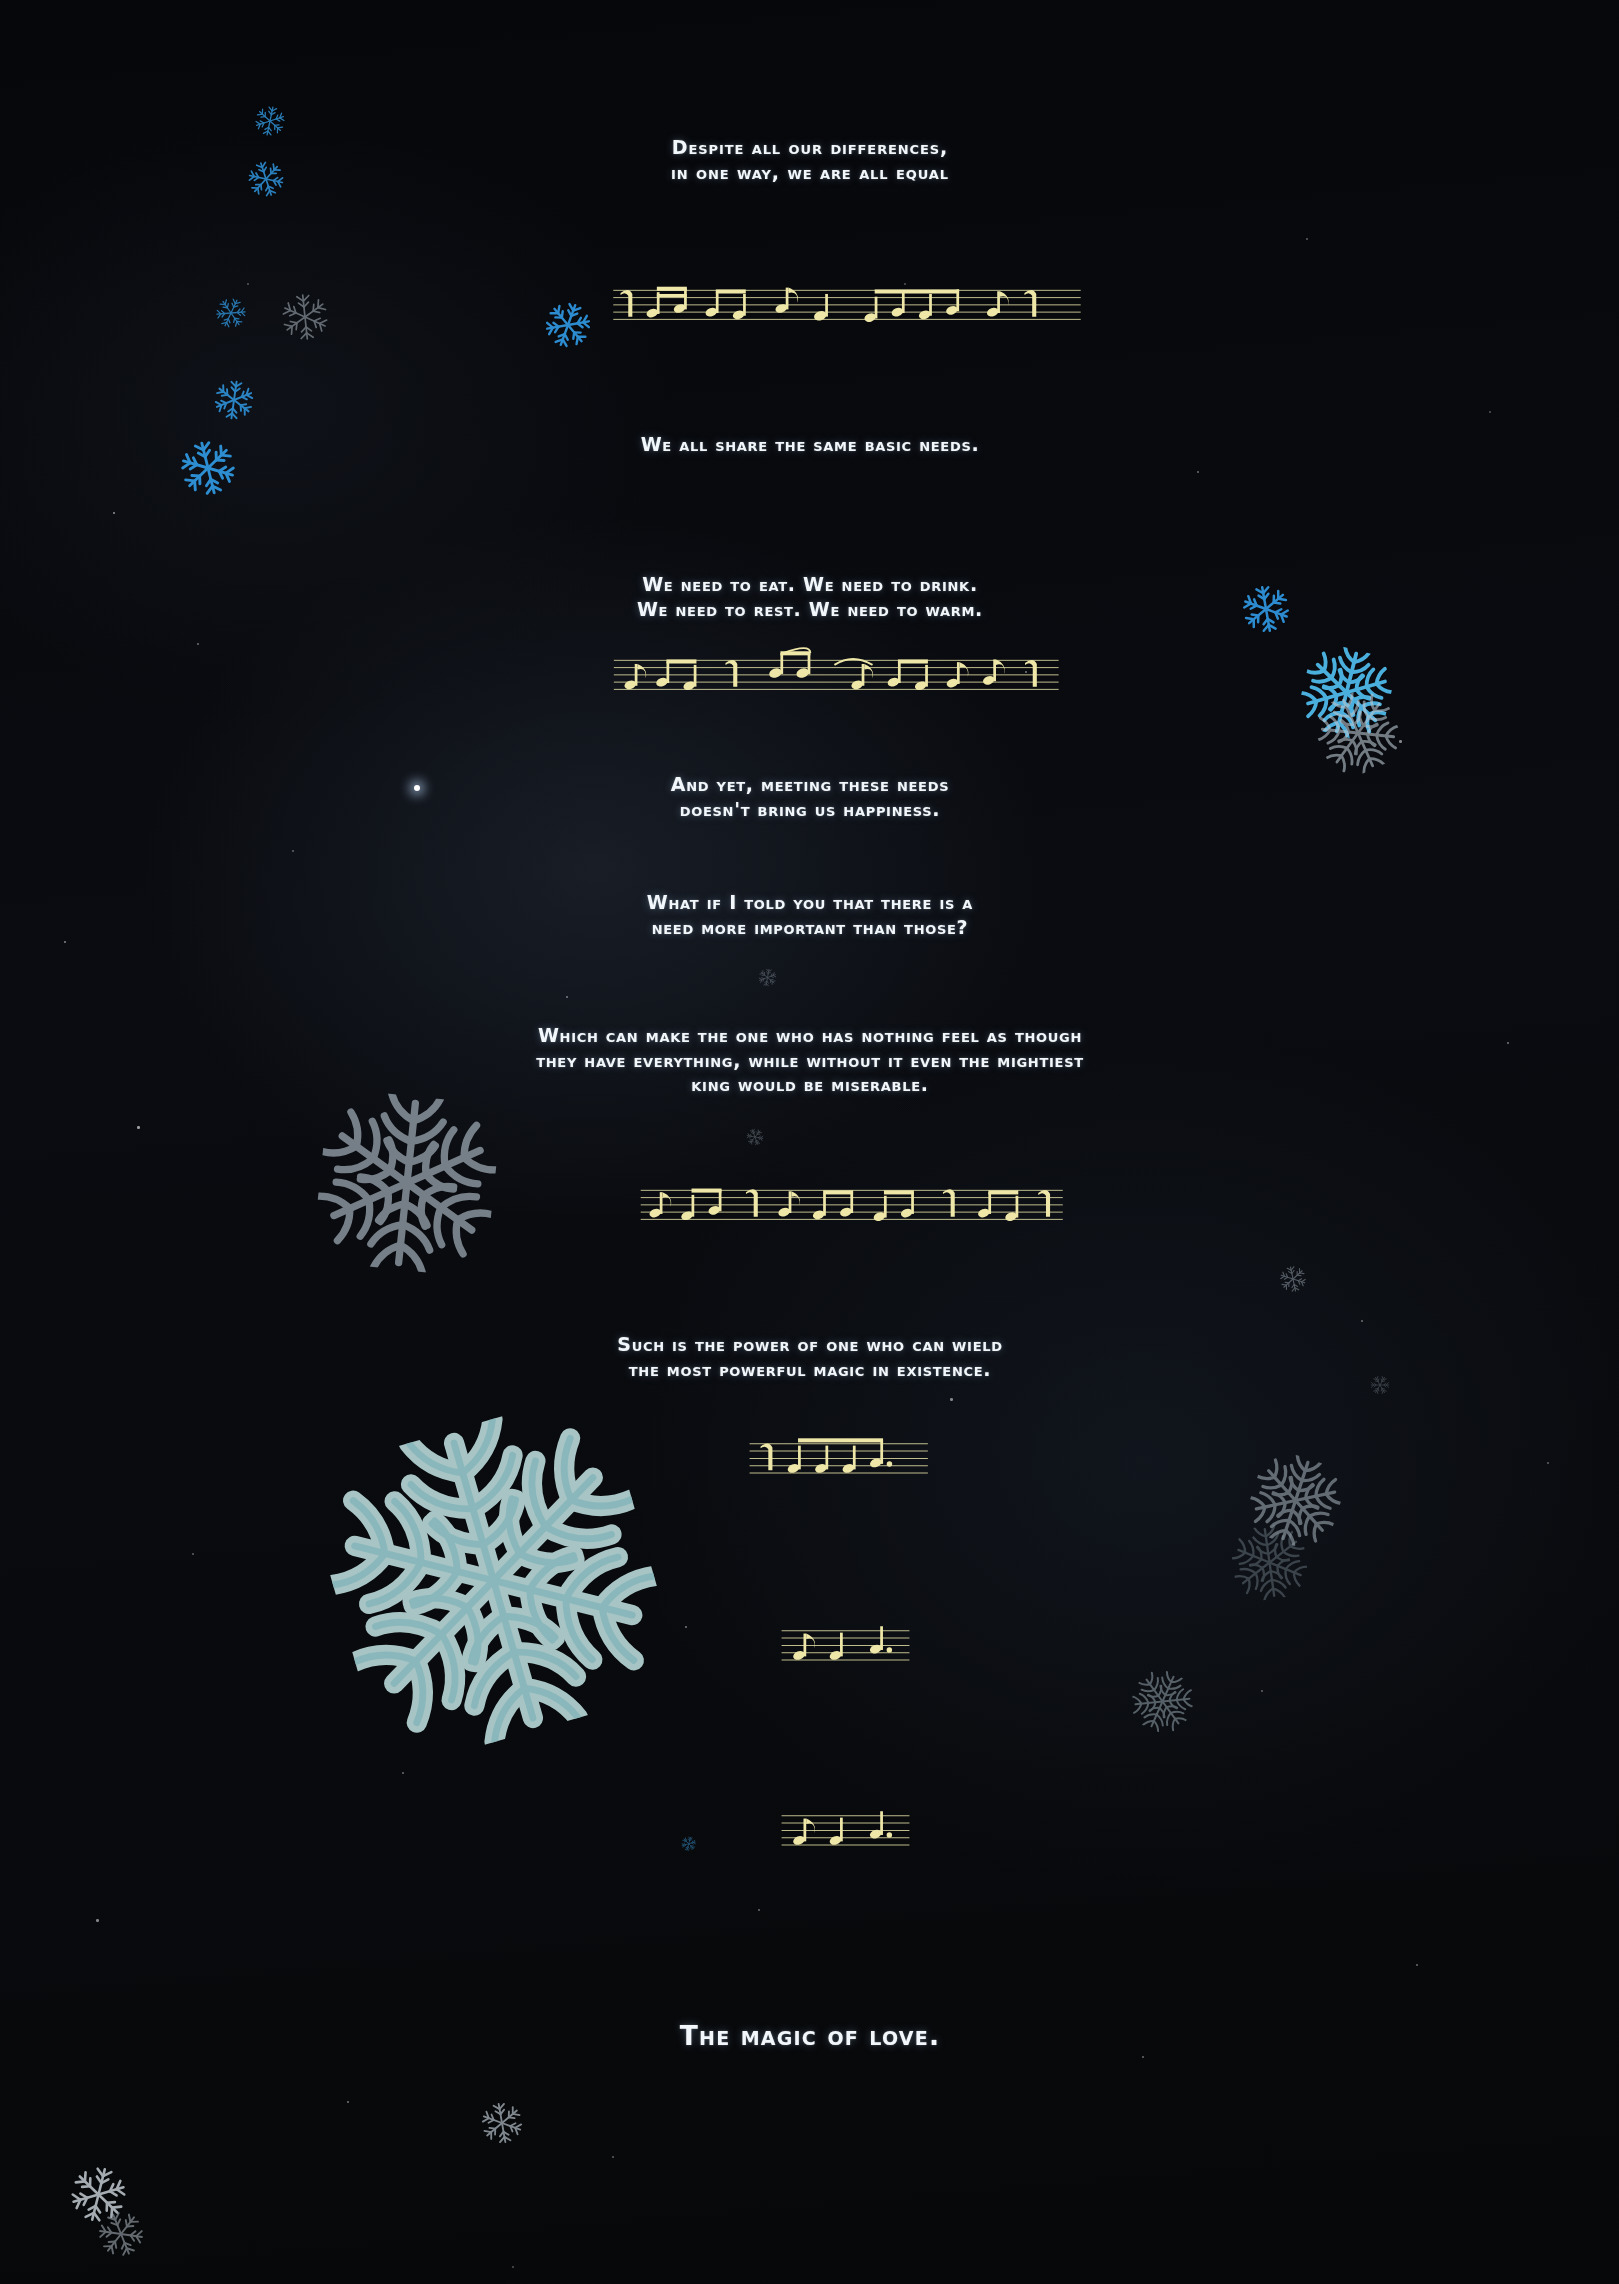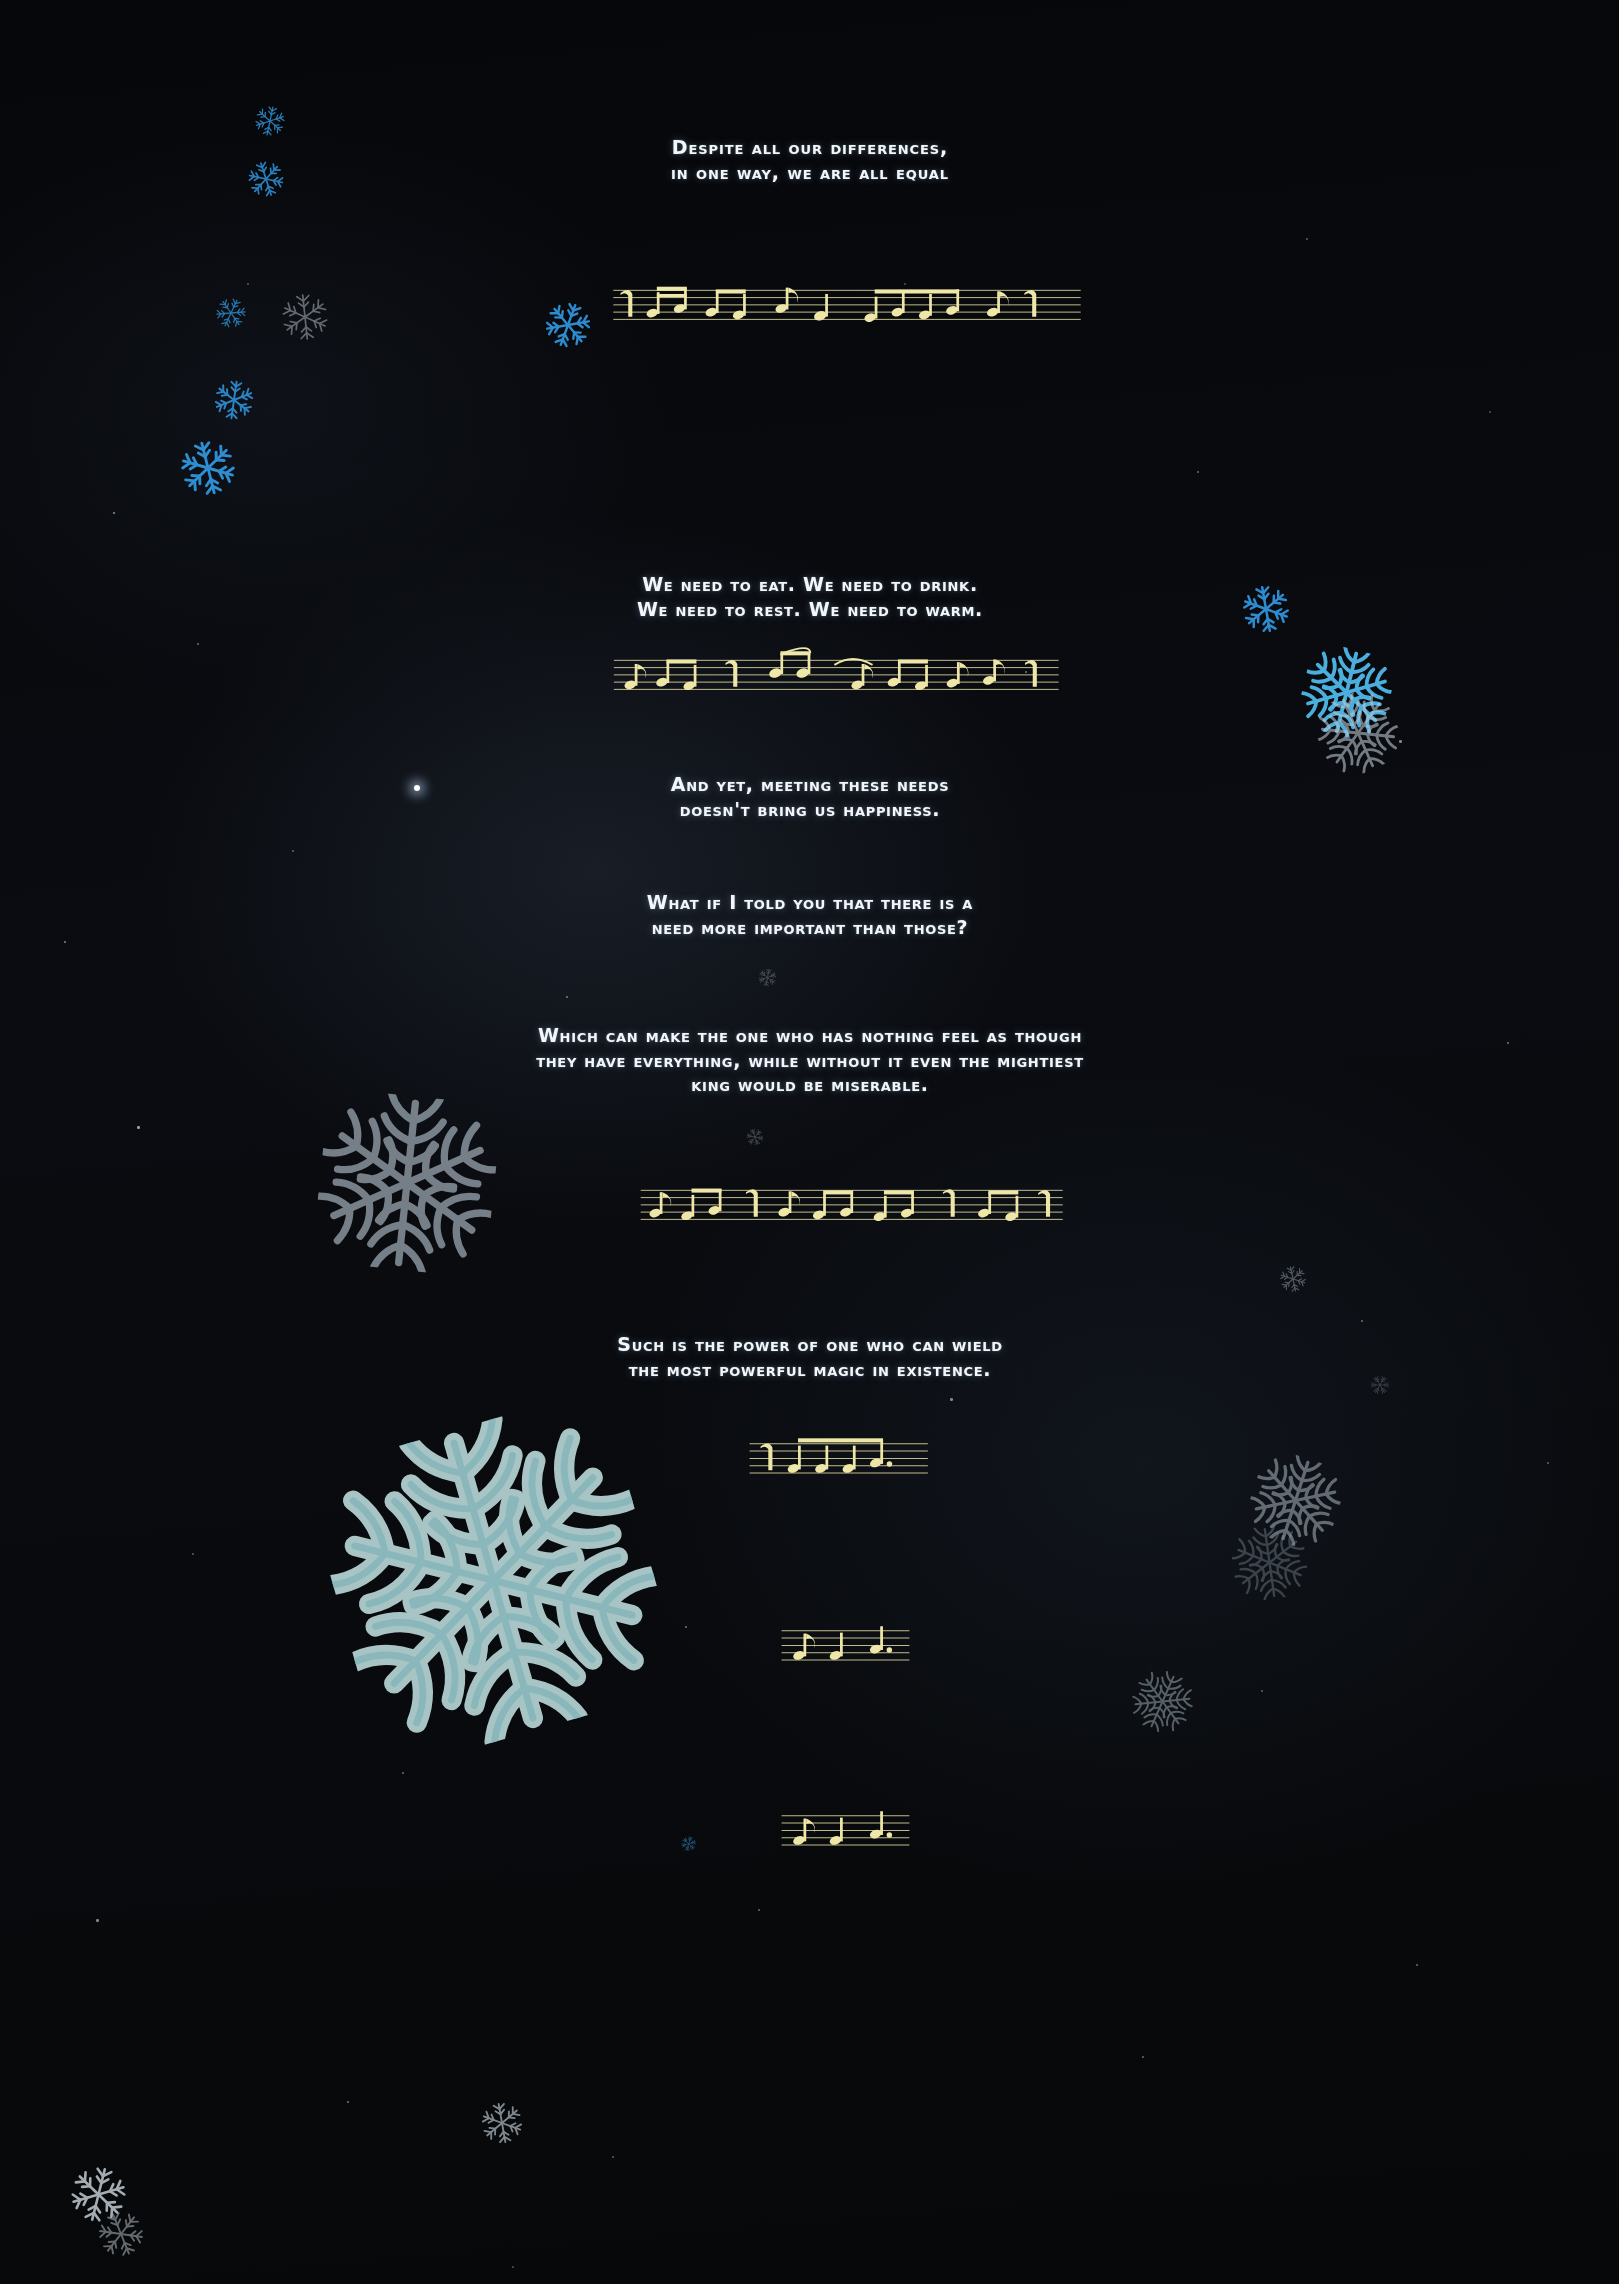--- a/index.html
+++ b/index.html
@@ -332,37 +332,39 @@
   </div>
   <div class="flake" style="left:97px;top:2210px;width:48px;height:48px;opacity:.55;transform:rotate(-22deg);">
     <svg viewBox="0 0 100 100">
         <use href="#flake6" stroke="#aeb9c2" stroke-width="4"></use>
       </svg>
   </div>
 
   <div class="caption c-intro" style="top:135px;">Despite all our differences,
 in one way, we are all equal</div>
 
+  <div class="caption c-body" style="top:432px;">We all share the same basic needs.</div>
 
   <div class="caption c-body" style="top:528px;margin-top:44px;">We need to eat. We need to drink.
 We need to rest. We need to warm.</div>
 
   <div class="caption c-body" style="top:772px;">And yet, meeting these needs
 doesn't bring us happiness.</div>
 
   <div class="caption c-body" style="top:890px;">What if I told you that there is a
 need more important than those?</div>
 
   <div class="caption c-wide" style="top:1023px;">Which can make the one who has nothing feel as though
 they have everything, while without it even the mightiest
 king would be miserable.</div>
 
   <div class="caption c-body" style="top:1332px;">Such is the power of one who can wield
 the most powerful magic in existence.</div>
 
+  <div class="caption c-final" style="top:2019px;">The magic of love.</div>
 
   <div class="staff" style="left:598px;top:274px;width:498px;height:59px;">
     <svg viewBox="0 0 1090 130">
       <g stroke="#e0dca3" stroke-width="2.2" opacity="0.85">
         <line x1="30" y1="36" x2="1060" y2="36"></line>
         <line x1="30" y1="52" x2="1060" y2="52"></line>
         <line x1="30" y1="68" x2="1060" y2="68"></line>
         <line x1="30" y1="84" x2="1060" y2="84"></line>
         <line x1="30" y1="100" x2="1060" y2="100"></line>
       </g>

